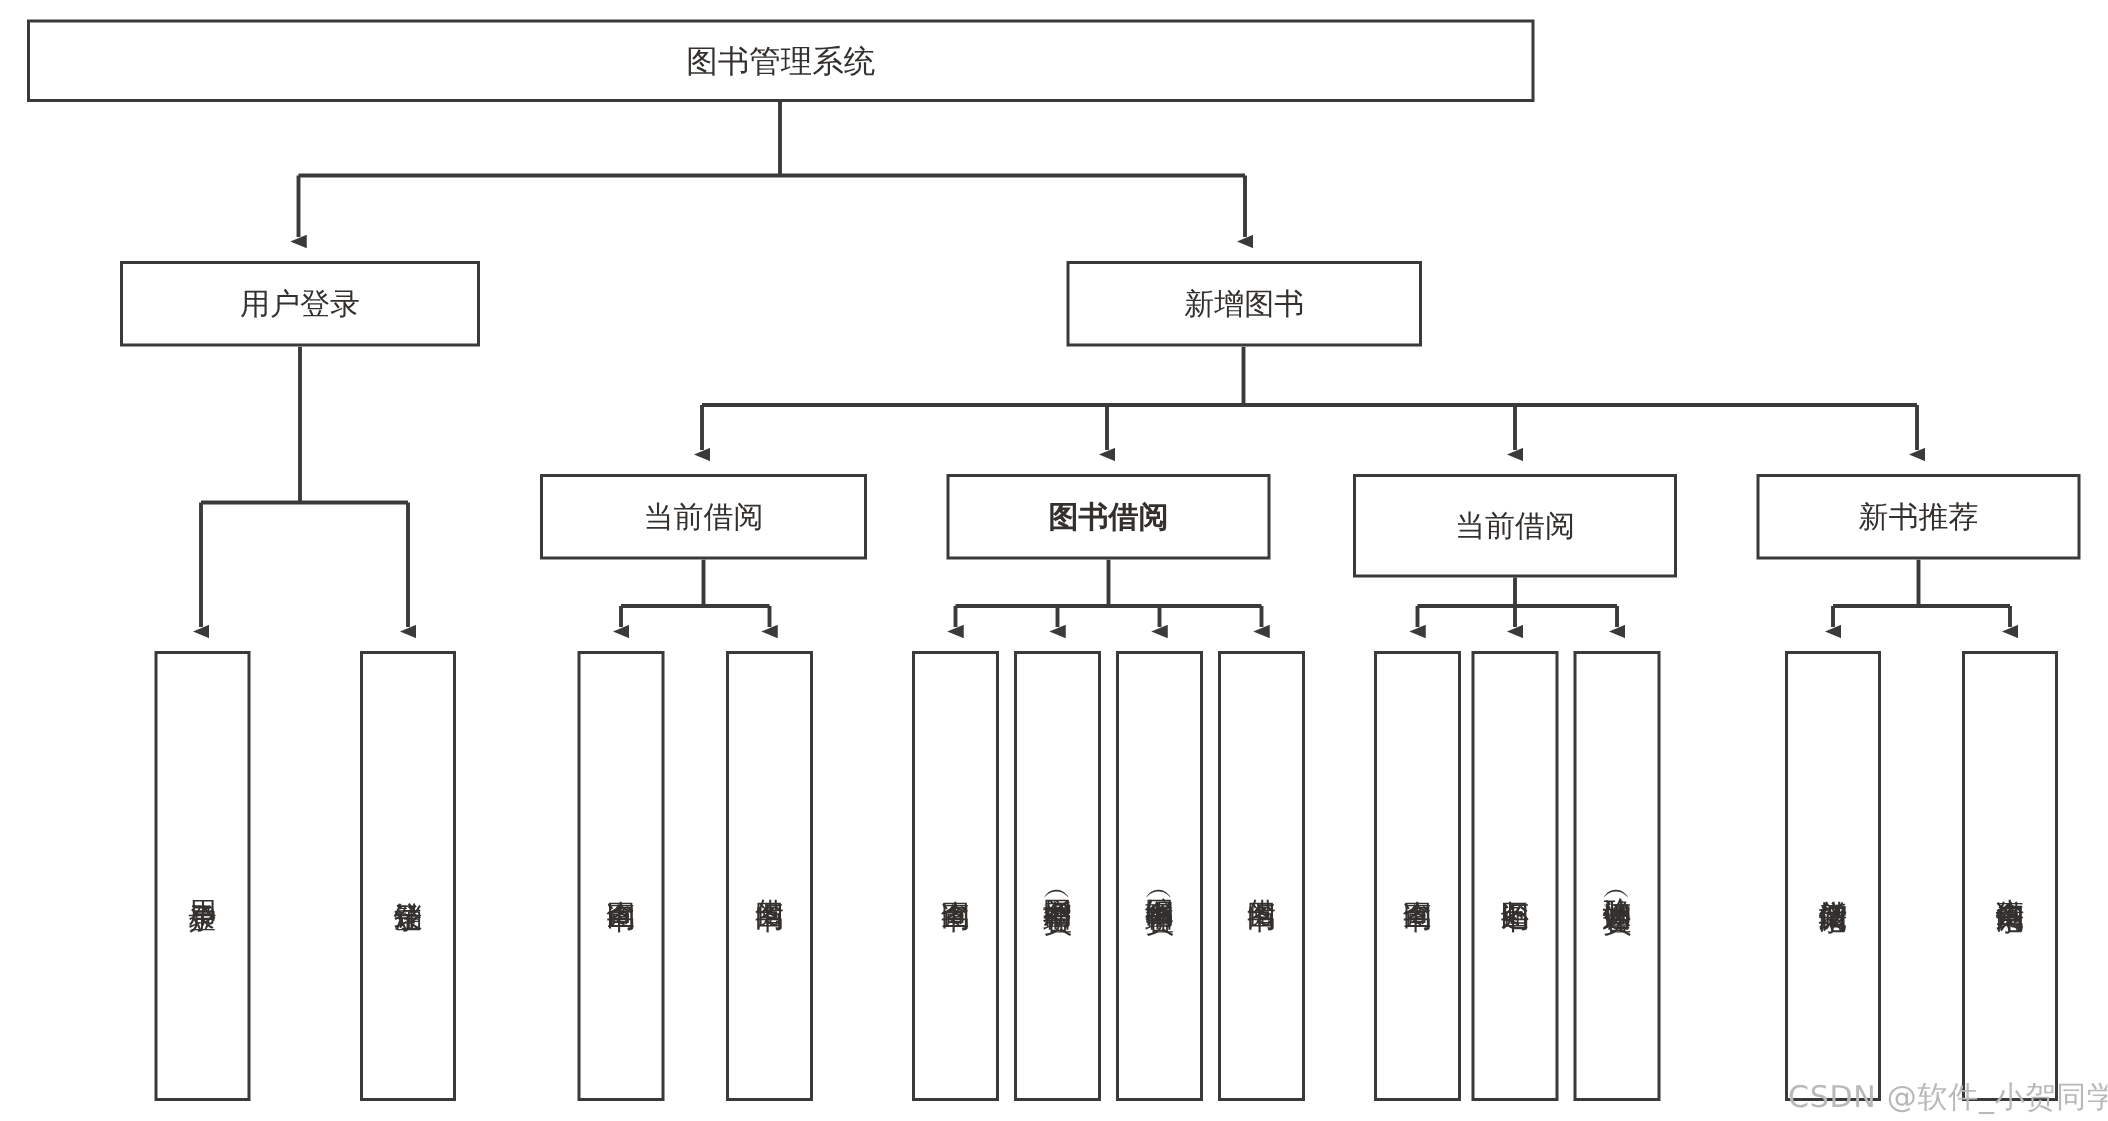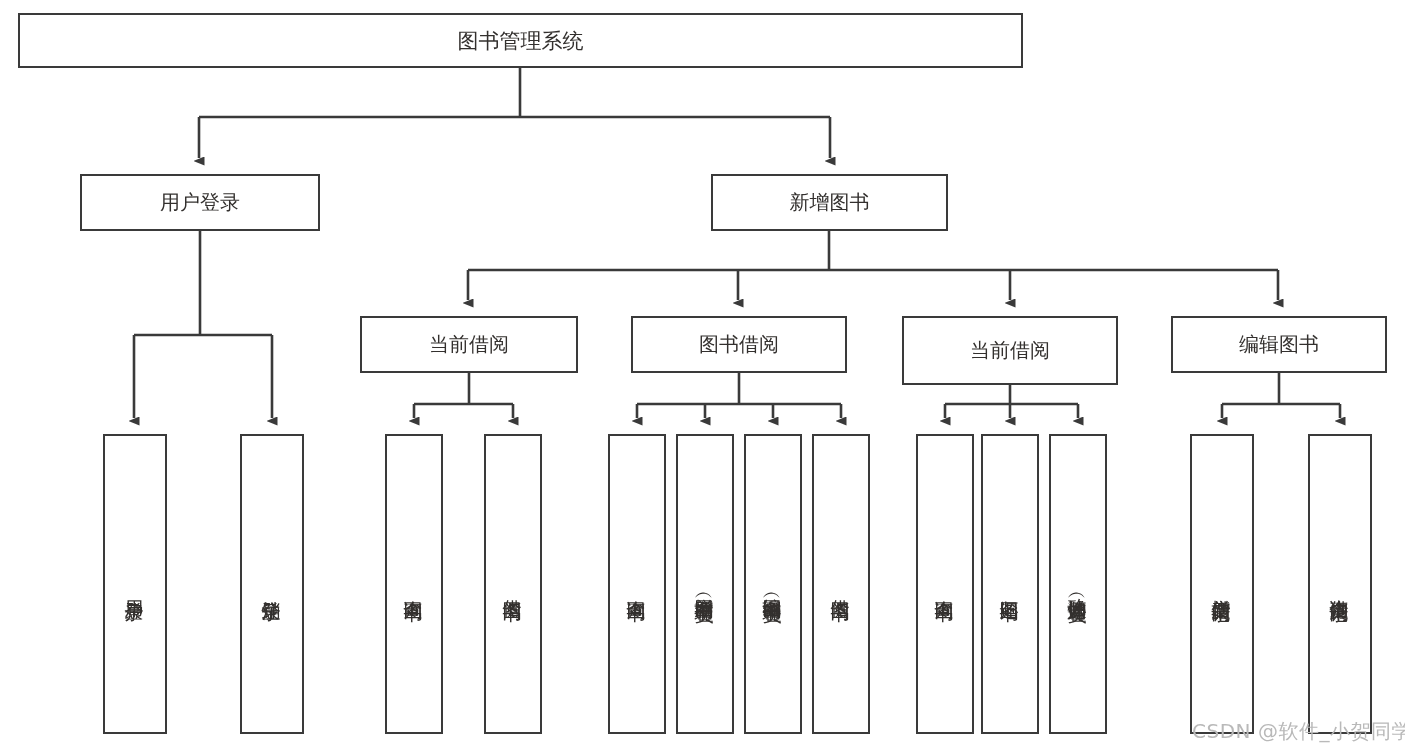--- a/index.html
+++ b/index.html
@@ -125,28 +125,28 @@
       </div>
       <div class="node level2" style="left: 80px; top: 174px; width: 240px; height: 57px;">
         <span>用户登录</span>
       </div>
       <div class="node level2" style="left: 711px; top: 174px; width: 237px; height: 57px;">
         <span>新增图书</span>
       </div>
       <div class="node level2" style="left: 360px; top: 316px; width: 218px; height: 57px;">
         <span>当前借阅</span>
       </div>
-      <div class="node level2" style="left: 631px; top: 316px; width: 216px; height: 57px;">
+      <div class="node level2" style="left: 631px; top: 316px; width: 216px; height: 57px; font-weight: bold;">
         <span>图书借阅</span>
       </div>
       <div class="node level2" style="left: 902px; top: 316px; width: 216px; height: 69px;">
         <span>当前借阅</span>
       </div>
       <div class="node level2" style="left: 1171px; top: 316px; width: 216px; height: 57px;">
-        <span>编辑图书</span>
+        <span>新书推荐</span>
       </div>
       <div class="node leaf" style="left: 103px; top: 434px; width: 64px; height: 300px;">
         <span class="vtext">用户登录</span>
       </div>
       <div class="node leaf" style="left: 240px; top: 434px; width: 64px; height: 300px;">
         <span class="vtext">注销登录</span>
       </div>
       <div class="node leaf" style="left: 385px; top: 434px; width: 58px; height: 300px;">
         <span class="vtext">查询图书</span>
       </div>

